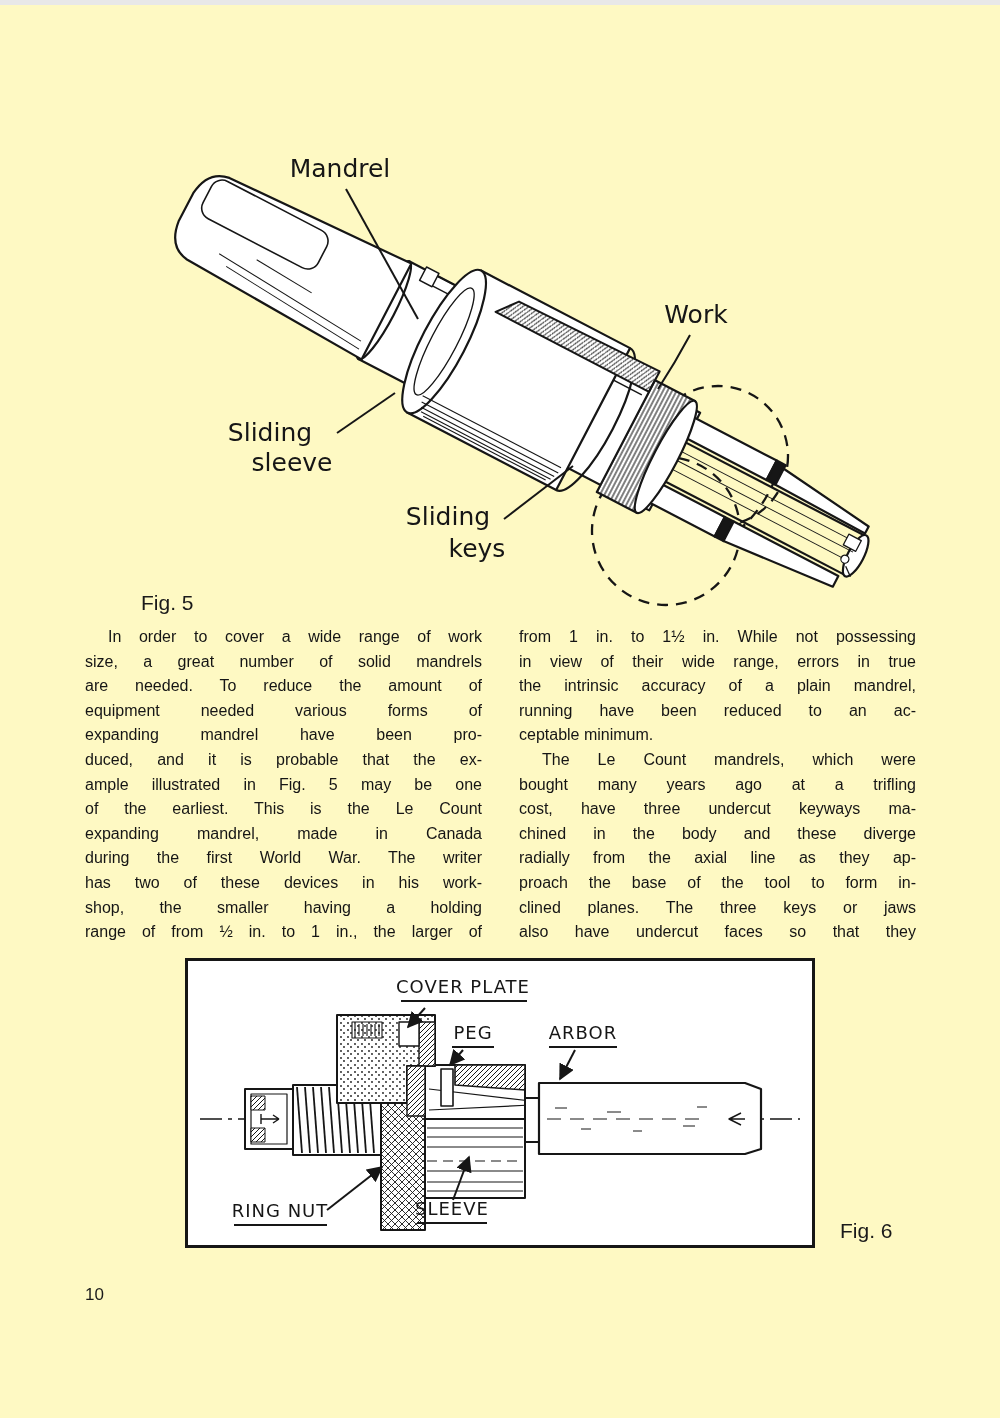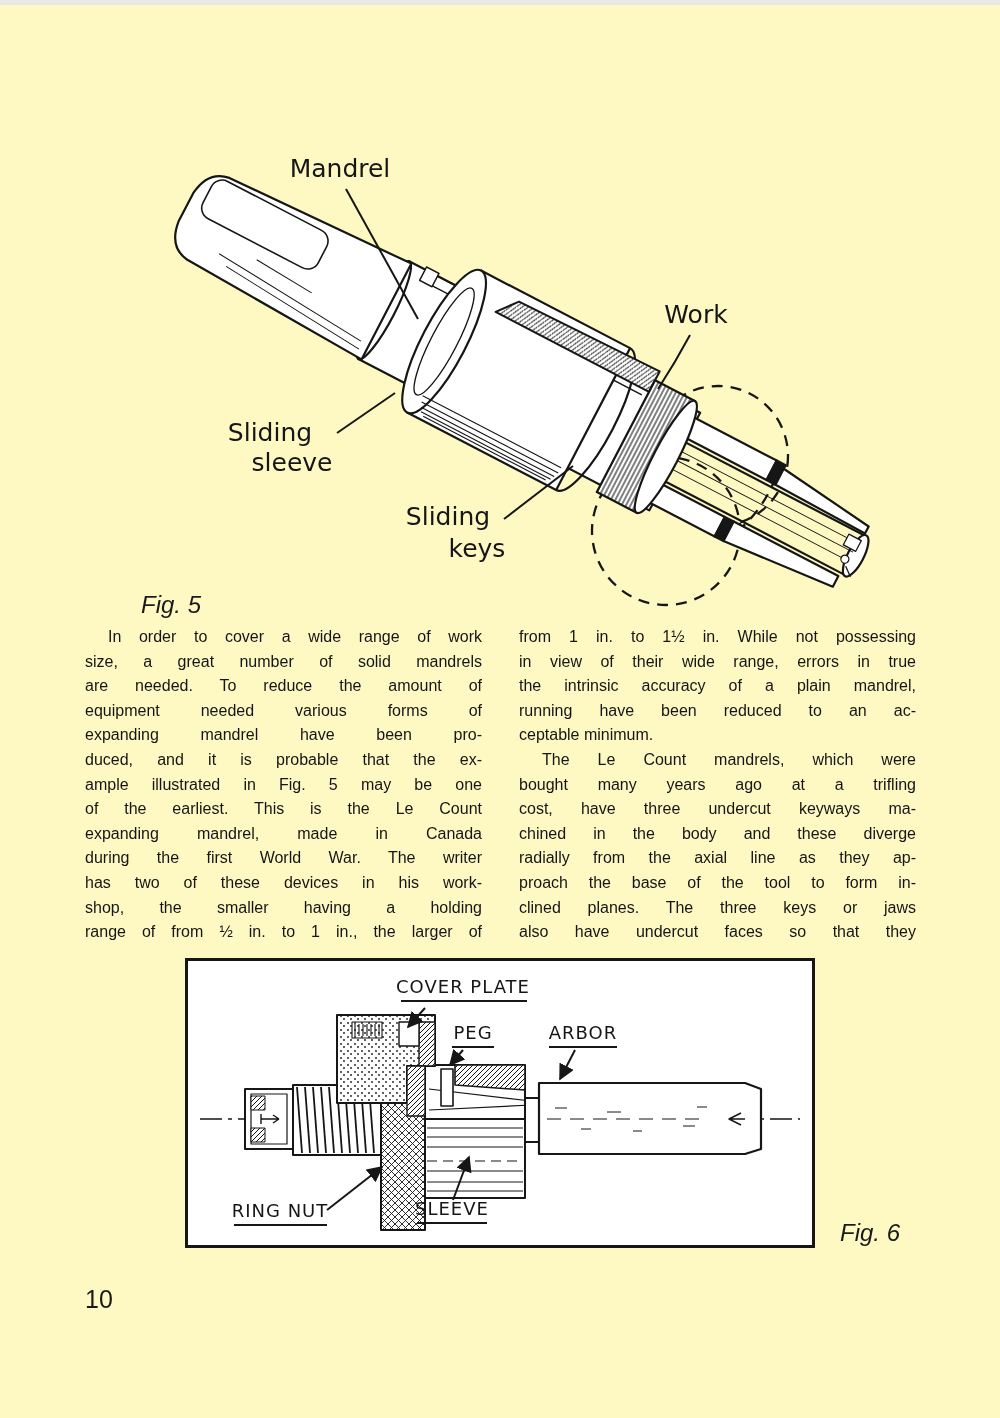--- a/index.html
+++ b/index.html
@@ -10,24 +10,24 @@
   }
   .page svg{position:absolute;}
   .fig5{left:100px;top:128px;width:840px;height:488px;}
   .fig6{left:185px;top:953px;width:630px;height:290px;}
   .col{position:absolute;top:620px;width:397px;font-size:16px;line-height:24.6px;}
   .colL{left:85px;}
   .colR{left:519px;}
   .tline{text-align:justify;text-align-last:justify;text-justify:inter-word;height:24.6px;}
   .tline.nojust{text-align-last:left;}
   .tline.indent{text-indent:23px;}
-  .caption{position:absolute;font-style:italic;font-size:24px;color:#1a1a1a;text-align:center;}
+  .caption{position:absolute;font-size:21px;color:#1a1a1a;text-align:center;}
   .fig5cap{left:141px;top:586px;}
   .fig6cap{left:840px;top:1214px;}
-  .pagenum{position:absolute;left:85px;top:1280px;font-size:25px;color:#1a1a1a;}
+  .pagenum{position:absolute;left:85px;top:1280px;font-size:17px;color:#1a1a1a;}
   .hand{font-family:"DejaVu Sans",sans-serif;font-size:25px;fill:#161616;}
   .dcaps{font-family:"DejaVu Sans",sans-serif;font-size:18px;letter-spacing:1px;fill:#161616;}
 </style>
 </head>
 <body>
 
 <div class="page">
 
   <svg class="fig5" viewBox="0 0 840 488">
     <defs>

